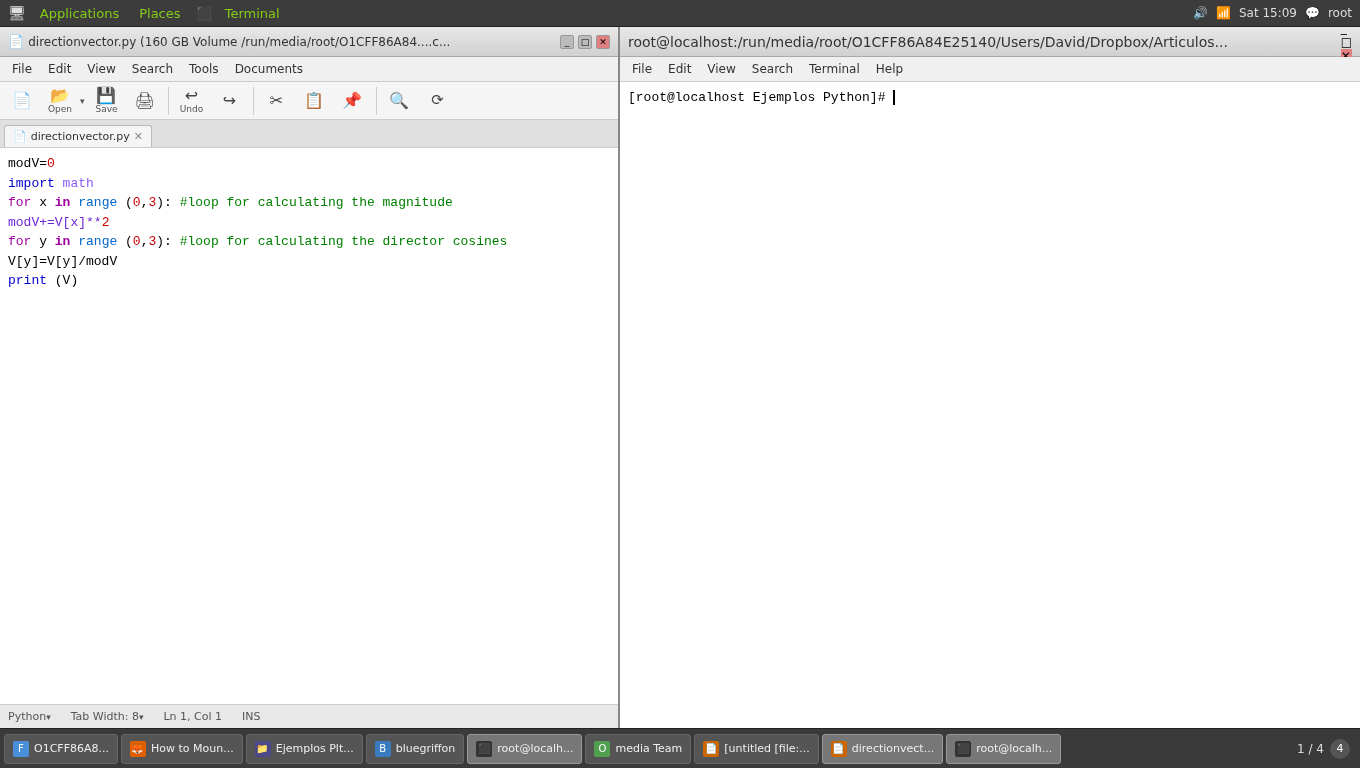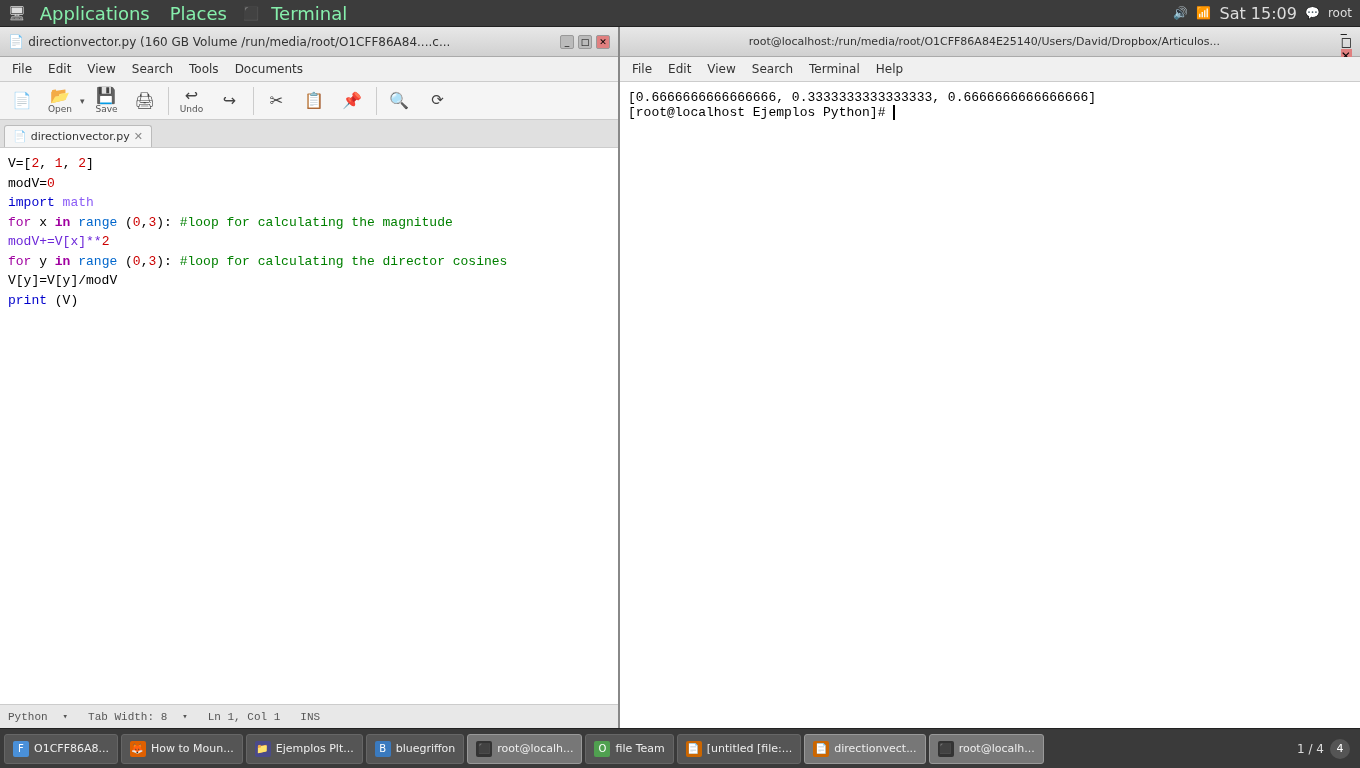--- a/index.html
+++ b/index.html
@@ -10,31 +10,31 @@
       width: 100%;
       height: 27px;
       background: #3c3c3c;
       display: flex;
       align-items: center;
       padding: 0 8px;
       gap: 4px;
       border-bottom: 1px solid #222;
     }
     #topbar .menu-item {
-      color: #86efac;
-      font-size: 18px;
+      color: #84cc16;
+      font-size: 13px;
       padding: 2px 8px;
       cursor: pointer;
       border-radius: 3px;
     }
     #topbar .spacer { flex: 1; }
     #topbar .right-area {
       display: flex; align-items: center; gap: 8px; color: #ddd; font-size: 12px;
     }
-    #topbar .clock { font-size: 16px; color: #ddd; }
+    #topbar .clock { font-size: 12px; color: #ddd; }
 
     
     #main-area {
       display: flex;
       width: 100%;
       height: calc(768px - 27px - 40px);
     }
 
     
     #editor-window {
@@ -143,39 +143,39 @@
       height: 24px;
       background: #e8e8e8;
       border-top: 1px solid #ccc;
       display: flex;
       align-items: center;
       padding: 0 8px;
       gap: 20px;
       font-size: 11px;
       color: #555;
     }
-    .status-item { display: flex; align-items: center; gap: 15px; cursor: pointer; font-family: Liberation Mono, monospace; }
+    .status-item { display: flex; align-items: center; gap: 0; cursor: pointer; }
     .status-chevron { font-size: 9px; }
 
     
     #terminal-window {
       flex: 1;
       background: #f8f8f8;
       display: flex;
       flex-direction: column;
     }
     #terminal-titlebar {
       height: 30px;
       background: linear-gradient(to bottom, #e8e8e8, #d0d0d0);
       display: flex;
       align-items: center;
       padding: 0 8px;
       border-bottom: 1px solid #aaa;
     }
-    #terminal-titlebar .title-text { flex: 1; font-size: 11px; color: #333; text-align: center; }
+    #terminal-titlebar .title-text { flex: 1; font-size: 14px; color: #333; }
     #terminal-menubar {
       height: 25px;
       background: #f0f0f0;
       display: flex;
       align-items: center;
       padding: 0 4px;
       border-bottom: 1px solid #ccc;
     }
     #terminal-menubar .menu-item {
       color: #333;
@@ -331,21 +331,20 @@
 
     <div id="editor-tabs">
       <div class="editor-tab">
         <span>📄</span>
         <span>directionvector.py</span>
         <span class="tab-close">✕</span>
       </div>
     </div>
 
     <div id="editor-content">
-      <div><span style="color:#000;">V=[</span><span style="color:#cc0000;">2</span><span style="color:#000;">, </span><span style="color:#cc0000;">1</span><span style="color:#000;">, </span><span style="color:#cc0000;">2</span><span style="color:#000;">]</span></div>
       <div><span style="color:#000;">modV=</span><span style="color:#cc0000;">0</span></div>
       <div><span class="kw-import">import</span><span style="color:#8b5cf6;"> math</span></div>
       <div><span class="kw-for">for</span><span style="color:#000;"> x </span><span class="kw-in">in</span><span style="color:#000;"> </span><span class="fn-range">range</span><span style="color:#000;"> (</span><span style="color:#cc0000;">0</span><span style="color:#000;">,</span><span style="color:#cc0000;">3</span><span style="color:#000;">): </span><span class="comment">#loop for calculating the magnitude</span></div>
       <div><span style="color:#6d28d9;">    modV+=V[x]**</span><span style="color:#cc0000;">2</span></div>
       <div><span class="kw-for">for</span><span style="color:#000;"> y </span><span class="kw-in">in</span><span style="color:#000;"> </span><span class="fn-range">range</span><span style="color:#000;"> (</span><span style="color:#cc0000;">0</span><span style="color:#000;">,</span><span style="color:#cc0000;">3</span><span style="color:#000;">): </span><span class="comment">#loop for calculating the director cosines</span></div>
       <div><span style="color:#000;">    V[y]=V[y]/modV</span></div>
       <div><span class="kw-print">print</span><span style="color:#000;"> (V)</span></div>
     </div>
 
     <div id="editor-statusbar">
@@ -380,21 +379,20 @@
     <div id="terminal-menubar">
       <span class="menu-item">File</span>
       <span class="menu-item">Edit</span>
       <span class="menu-item">View</span>
       <span class="menu-item">Search</span>
       <span class="menu-item">Terminal</span>
       <span class="menu-item">Help</span>
     </div>
 
     <div id="terminal-content">
-      <div>[0.6666666666666666, 0.3333333333333333, 0.6666666666666666]</div>
       <div>[root@localhost Ejemplos Python]# <span style="border-left:2px solid #000;">&nbsp;</span></div>
     </div>
   </div>
 
 </div>
 
 <div id="taskbar">
   <div class="task-item">
     <div class="task-icon" style="background:#4a90d9; font-size:10px; color:#fff; display:flex; align-items:center; justify-content:center;">F</div>
     <span>O1CFF86A8...</span>
@@ -410,21 +408,21 @@
   <div class="task-item">
     <div class="task-icon" style="background:#3a7abf; font-size:10px; color:#fff; display:flex; align-items:center; justify-content:center;">B</div>
     <span>bluegriffon</span>
   </div>
   <div class="task-item active">
     <div class="task-icon" style="background:#333; font-size:10px; color:#fff; display:flex; align-items:center; justify-content:center;">⬛</div>
     <span>root@localh...</span>
   </div>
   <div class="task-item">
     <div class="task-icon" style="background:#50a050; font-size:10px; color:#fff; display:flex; align-items:center; justify-content:center;">O</div>
-    <span>file Team</span>
+    <span>media Team</span>
   </div>
   <div class="task-item">
     <div class="task-icon" style="background:#cc6600; font-size:10px; color:#fff; display:flex; align-items:center; justify-content:center;">📄</div>
     <span>[untitled [file:...</span>
   </div>
   <div class="task-item active">
     <div class="task-icon" style="background:#cc6600; font-size:10px; color:#fff; display:flex; align-items:center; justify-content:center;">📄</div>
     <span>directionvect...</span>
   </div>
   <div class="task-item active">

